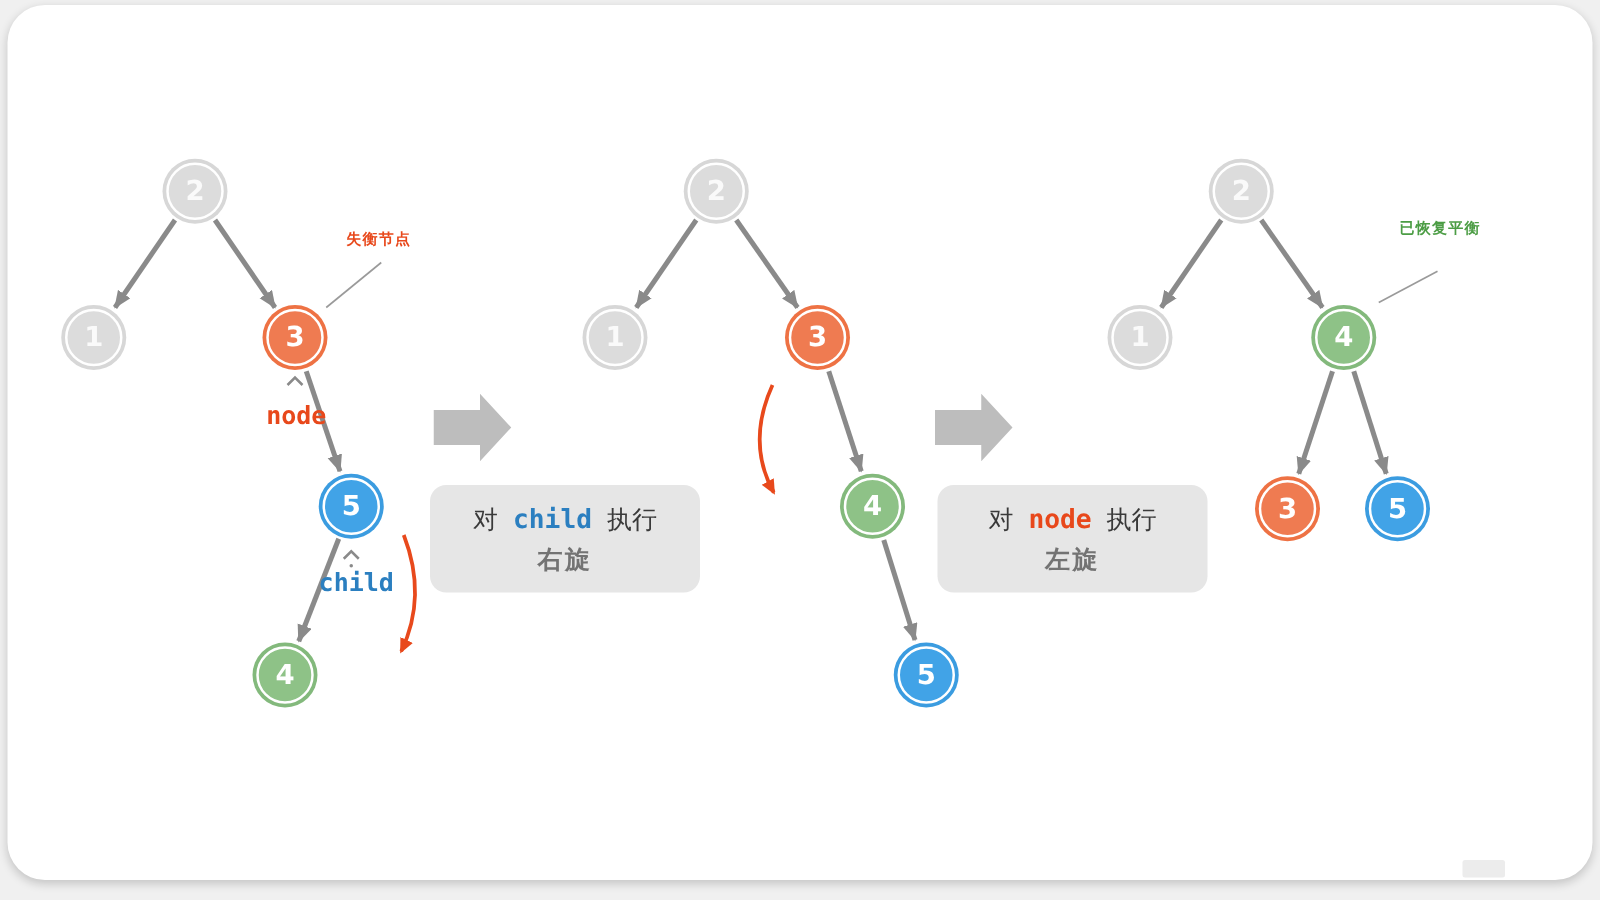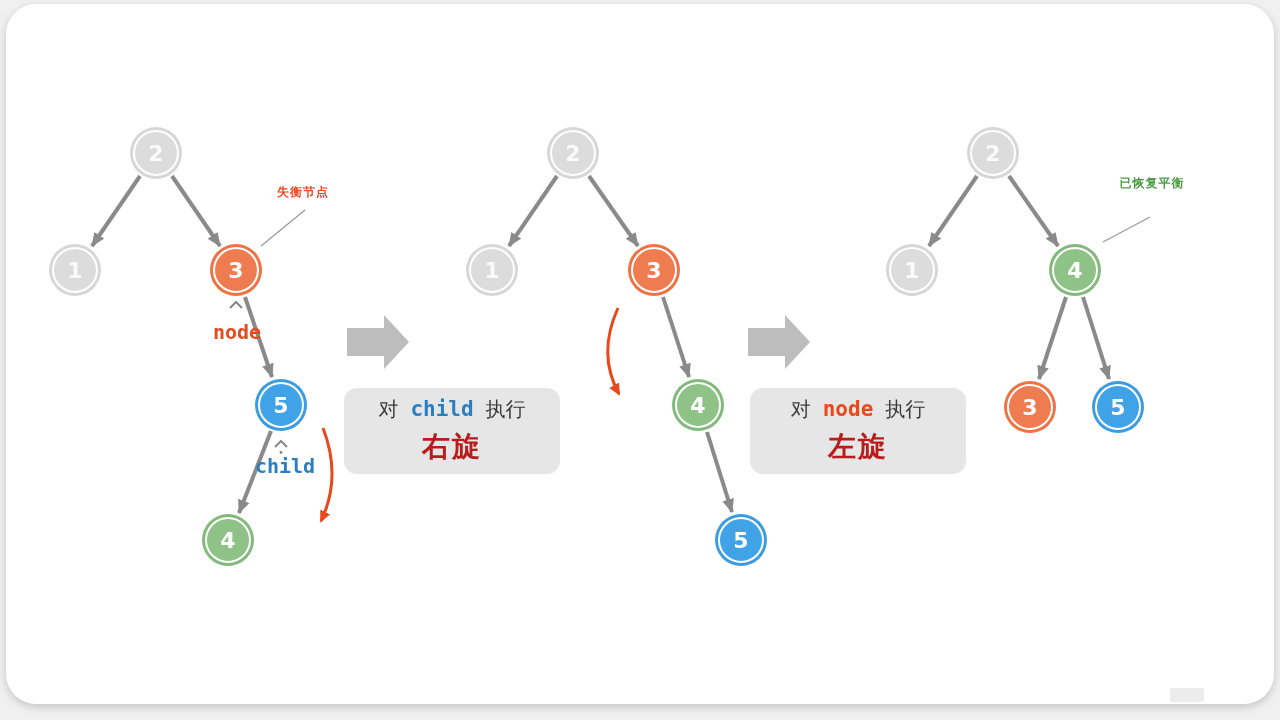--- a/index.html
+++ b/index.html
@@ -57,21 +57,21 @@
     display:flex; flex-direction:column;
     align-items:center; justify-content:center;
     gap:5px;
     font-size:20px; color:#3a3a3a;
     box-sizing:border-box;
   }
   .step-line1 { display:flex; align-items:baseline; gap:12px; }
   .step-box .kw { font-family:"DejaVu Sans Mono", monospace; font-weight:bold; font-size:21px; }
   .step-box .kw.c-blue   { color:#2b7fc0; }
   .step-box .kw.c-orange { color:#e8481b; }
-  .step-box .action { font-weight:bold; font-size:28px; color:#b91c1c; letter-spacing:2px; }
+  .step-box .action { font-weight:bold; font-size:20px; color:#737373; letter-spacing:2px; }
 
   .watermark {
     position:absolute; left:1170px; top:688px;
     width:34px; height:14px;
     background:#ececec; border-radius:2px;
   }
 </style>
 </head>
 <body>
 

